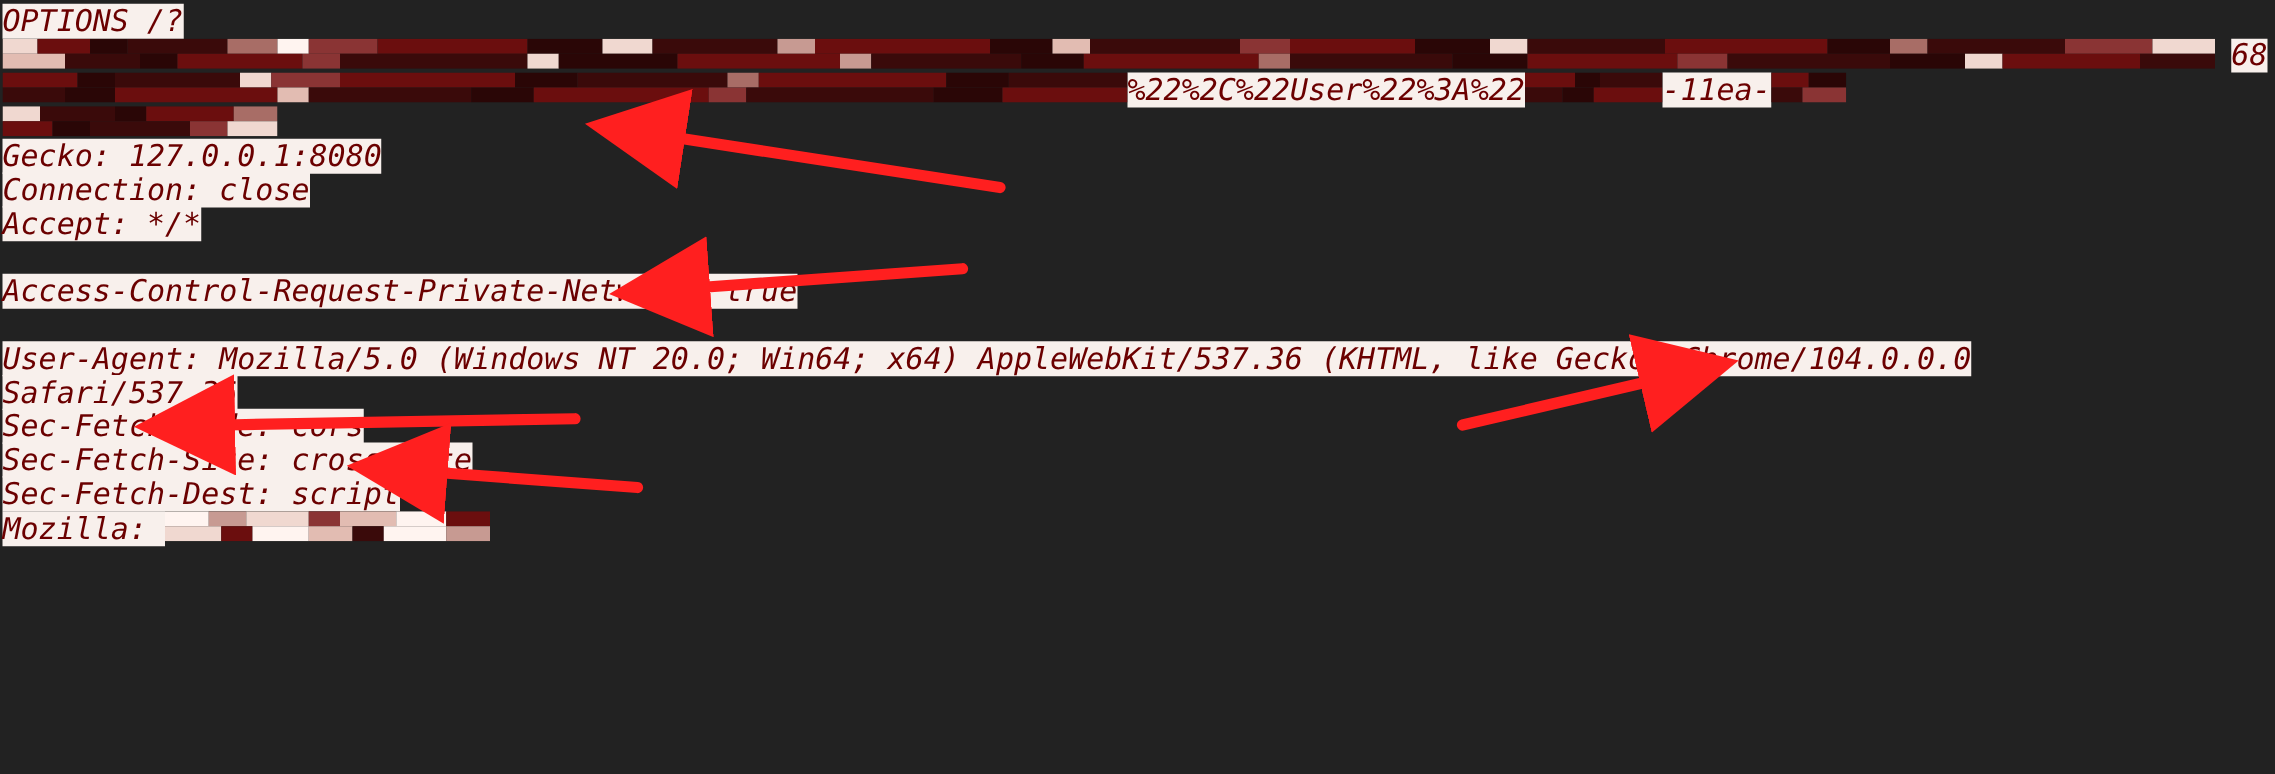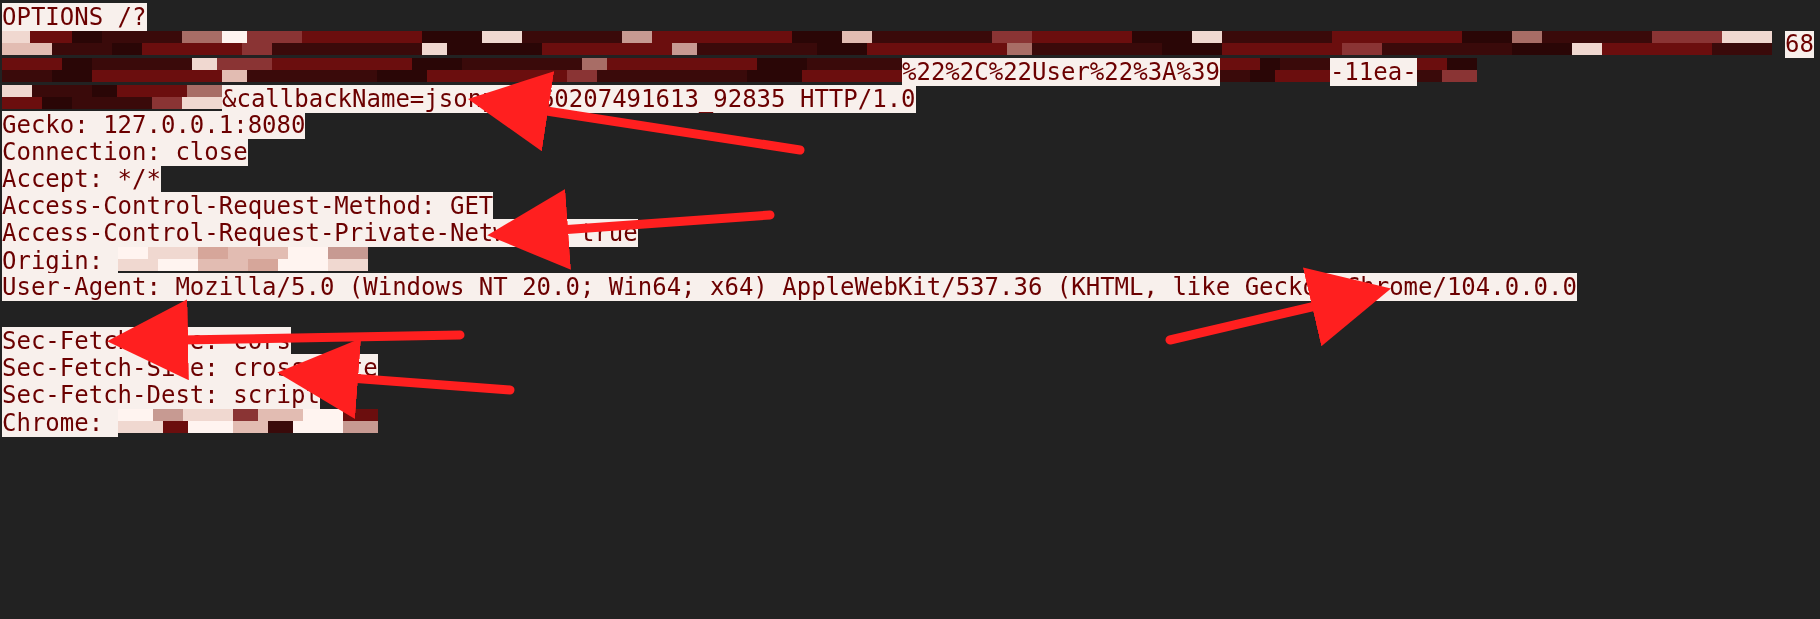--- a/index.html
+++ b/index.html
@@ -18,20 +18,21 @@
     width: 1820px;
     height: 619px;
   }
   
   .hl {
     display: inline;
     color: #6b0000;
     background: #f8f0ec;
     padding: 0 0px;
     white-space: pre;
+    font-style: italic;
   }
   .line {
     position: absolute;
     left: 2px;
     right: 0;
     white-space: nowrap;
   }
   
   .redact {
     display: inline-block;
@@ -92,57 +93,49 @@
 <div class="line" style="top:58px">
   <span class="redact" style="width:900px">
     <i class="m2" style="left:0;width:60px"></i><i class="m8" style="left:60px;width:30px"></i><i class="m1" style="left:90px;width:100px"></i>
     <i class="m4" style="left:190px;width:25px"></i><i class="m6" style="left:215px;width:55px"></i><i class="m2" style="left:270px;width:140px"></i>
     <i class="m8" style="left:410px;width:50px"></i><i class="m1" style="left:460px;width:120px"></i><i class="m3" style="left:580px;width:25px"></i>
     <i class="m2" style="left:605px;width:150px"></i><i class="m8" style="left:755px;width:50px"></i><i class="m1" style="left:805px;width:95px"></i>
     <i class="b m1" style="left:0;width:50px"></i><i class="b m8" style="left:50px;width:40px"></i><i class="b m2" style="left:90px;width:130px"></i>
     <i class="b m5" style="left:220px;width:25px"></i><i class="b m1" style="left:245px;width:130px"></i><i class="b m8" style="left:375px;width:50px"></i>
     <i class="b m2" style="left:425px;width:140px"></i><i class="b m6" style="left:565px;width:30px"></i><i class="b m1" style="left:595px;width:150px"></i>
     <i class="b m8" style="left:745px;width:55px"></i><i class="b m2" style="left:800px;width:100px"></i>
-  </span><span class="hl">%22%2C%22User%22%3A%39</span><span class="redact" style="width:110px">
+  </span><span class="hl">%22%2C%22User%22%3A%22</span><span class="redact" style="width:110px">
     <i class="m2" style="left:0;width:40px"></i><i class="m8" style="left:40px;width:20px"></i><i class="m1" style="left:60px;width:50px"></i>
     <i class="b m1" style="left:0;width:30px"></i><i class="b m8" style="left:30px;width:25px"></i><i class="b m2" style="left:55px;width:55px"></i>
   </span><span class="hl">-11ea-</span><span class="redact" style="width:60px">
     <i class="m2" style="left:0;width:30px"></i><i class="m8" style="left:30px;width:30px"></i>
     <i class="b m1" style="left:0;width:25px"></i><i class="b m6" style="left:25px;width:35px"></i>
   </span>
 </div>
 
 <div class="line" style="top:85px">
   <span class="redact" style="width:220px">
     <i class="m4" style="left:0;width:30px"></i><i class="m1" style="left:30px;width:60px"></i><i class="m8" style="left:90px;width:25px"></i>
     <i class="m2" style="left:115px;width:70px"></i><i class="m3" style="left:185px;width:35px"></i>
     <i class="b m2" style="left:0;width:40px"></i><i class="b m8" style="left:40px;width:30px"></i><i class="b m1" style="left:70px;width:80px"></i>
     <i class="b m6" style="left:150px;width:30px"></i><i class="b m4" style="left:180px;width:40px"></i>
-  </span><span class="hl">&amp;callbackName=jsonp_1660207491613_92835 HTTP/1.0</span>
+  </span>
 </div>
 
 <div class="line" style="top:112px"><span class="hl">Gecko: 127.0.0.1:8080</span></div>
 <div class="line" style="top:166px"><span class="hl">Accept: */*</span></div>
 <div class="line" style="top:139px"><span class="hl">Connection: close</span></div>
-<div class="line" style="top:193px"><span class="hl">Access-Control-Request-Method: GET</span></div>
 <div class="line" style="top:220px"><span class="hl">Access-Control-Request-Private-Network: true</span></div>
-<div class="line" style="top:247px">
-  <span class="hl">Origin: </span><span class="redact" style="width:250px">
-    <i class="m9" style="left:0;width:30px"></i><i class="m4" style="left:30px;width:50px"></i><i class="m10" style="left:80px;width:30px"></i>
-    <i class="m5" style="left:110px;width:60px"></i><i class="m9" style="left:170px;width:40px"></i><i class="m7" style="left:210px;width:40px"></i>
-    <i class="b m4" style="left:0;width:40px"></i><i class="b m9" style="left:40px;width:40px"></i><i class="b m5" style="left:80px;width:50px"></i>
-    <i class="b m10" style="left:130px;width:30px"></i><i class="b m9" style="left:160px;width:50px"></i><i class="b m4" style="left:210px;width:40px"></i>
-  </span>
-</div>
 <div class="line" style="top:274px"><span class="hl">User-Agent: Mozilla/5.0 (Windows NT 20.0; Win64; x64) AppleWebKit/537.36 (KHTML, like Gecko) Chrome/104.0.0.0</span></div>
+<div class="line" style="top:301px"><span class="hl">Safari/537.36</span></div>
 <div class="line" style="top:328px"><span class="hl">Sec-Fetch-Mode: cors</span></div>
 <div class="line" style="top:382px"><span class="hl">Sec-Fetch-Dest: script</span></div>
 <div class="line" style="top:355px"><span class="hl">Sec-Fetch-Site: cross-site</span></div>
 <div class="line" style="top:409px">
-  <span class="hl">Chrome: </span><span class="redact" style="width:260px">
+  <span class="hl">Mozilla: </span><span class="redact" style="width:260px">
     <i class="m9" style="left:0;width:35px"></i><i class="m7" style="left:35px;width:30px"></i><i class="m4" style="left:65px;width:50px"></i>
     <i class="m6" style="left:115px;width:25px"></i><i class="m5" style="left:140px;width:45px"></i><i class="m9" style="left:185px;width:40px"></i>
     <i class="m2" style="left:225px;width:35px"></i>
     <i class="b m4" style="left:0;width:45px"></i><i class="b m2" style="left:45px;width:25px"></i><i class="b m9" style="left:70px;width:45px"></i>
     <i class="b m5" style="left:115px;width:35px"></i><i class="b m1" style="left:150px;width:25px"></i><i class="b m9" style="left:175px;width:50px"></i>
     <i class="b m7" style="left:225px;width:35px"></i>
   </span>
 </div>
 
 <svg class="arrow" width="1820" height="619" style="left:0;top:0;position:absolute">

